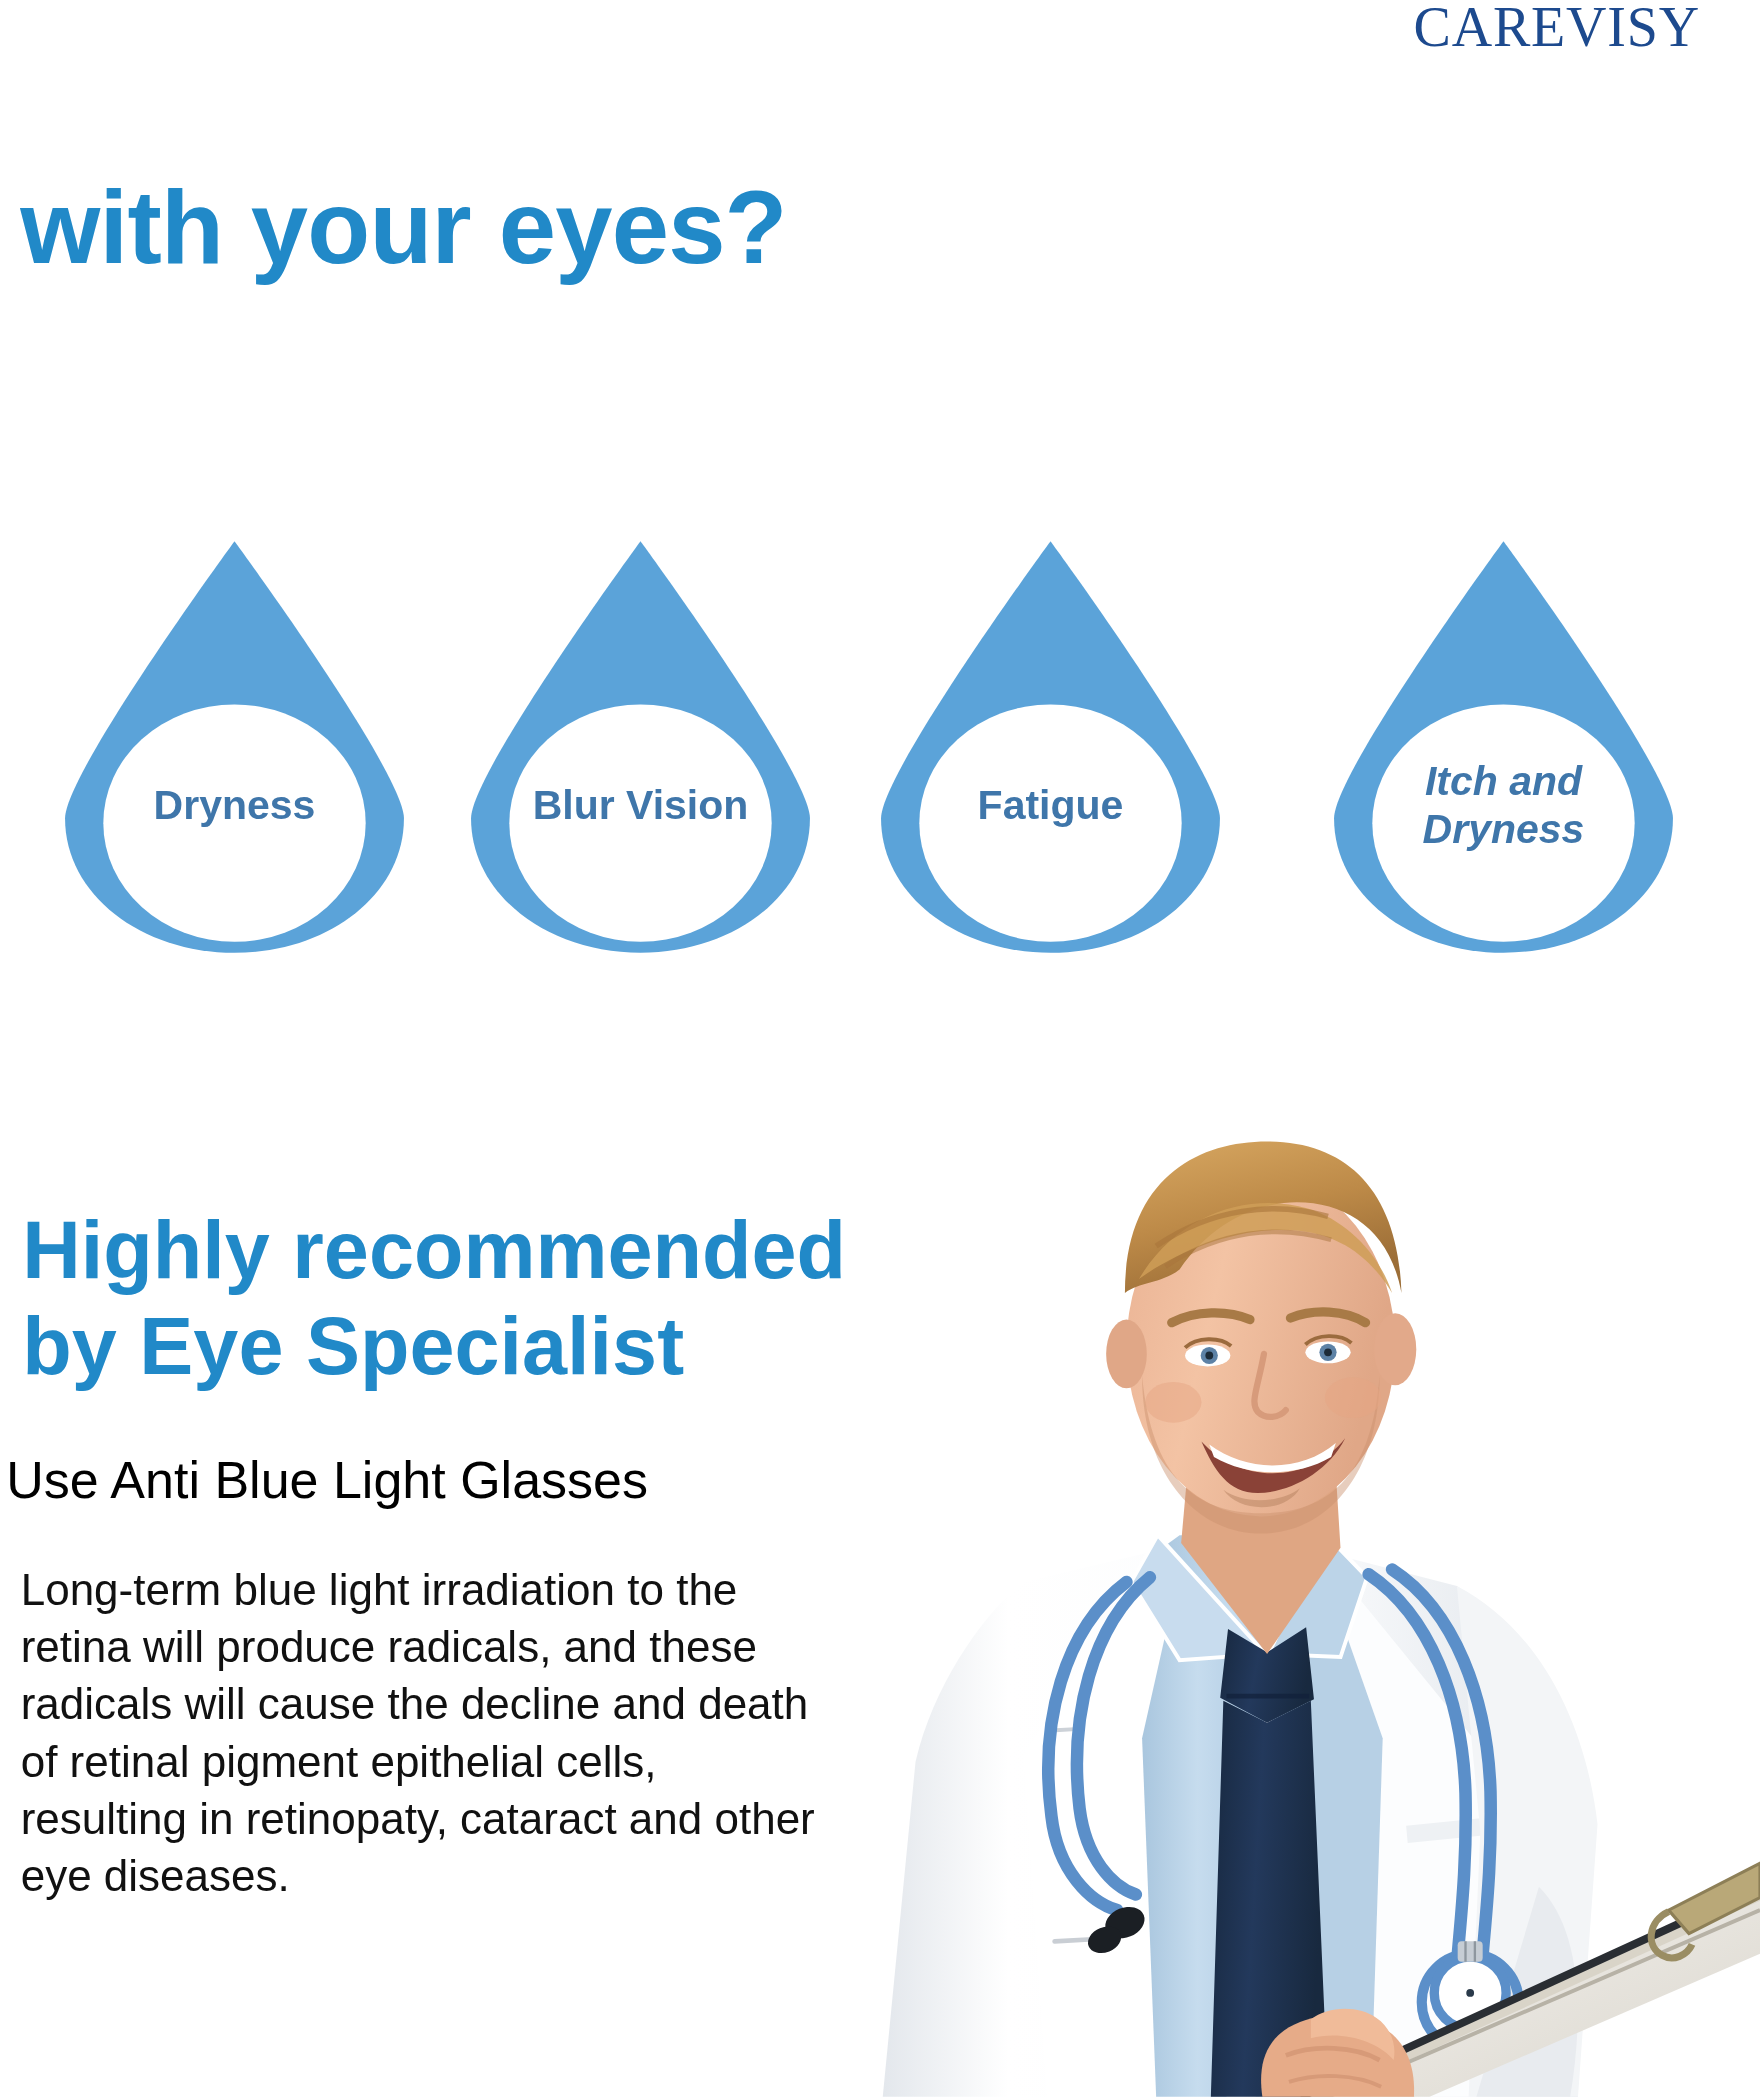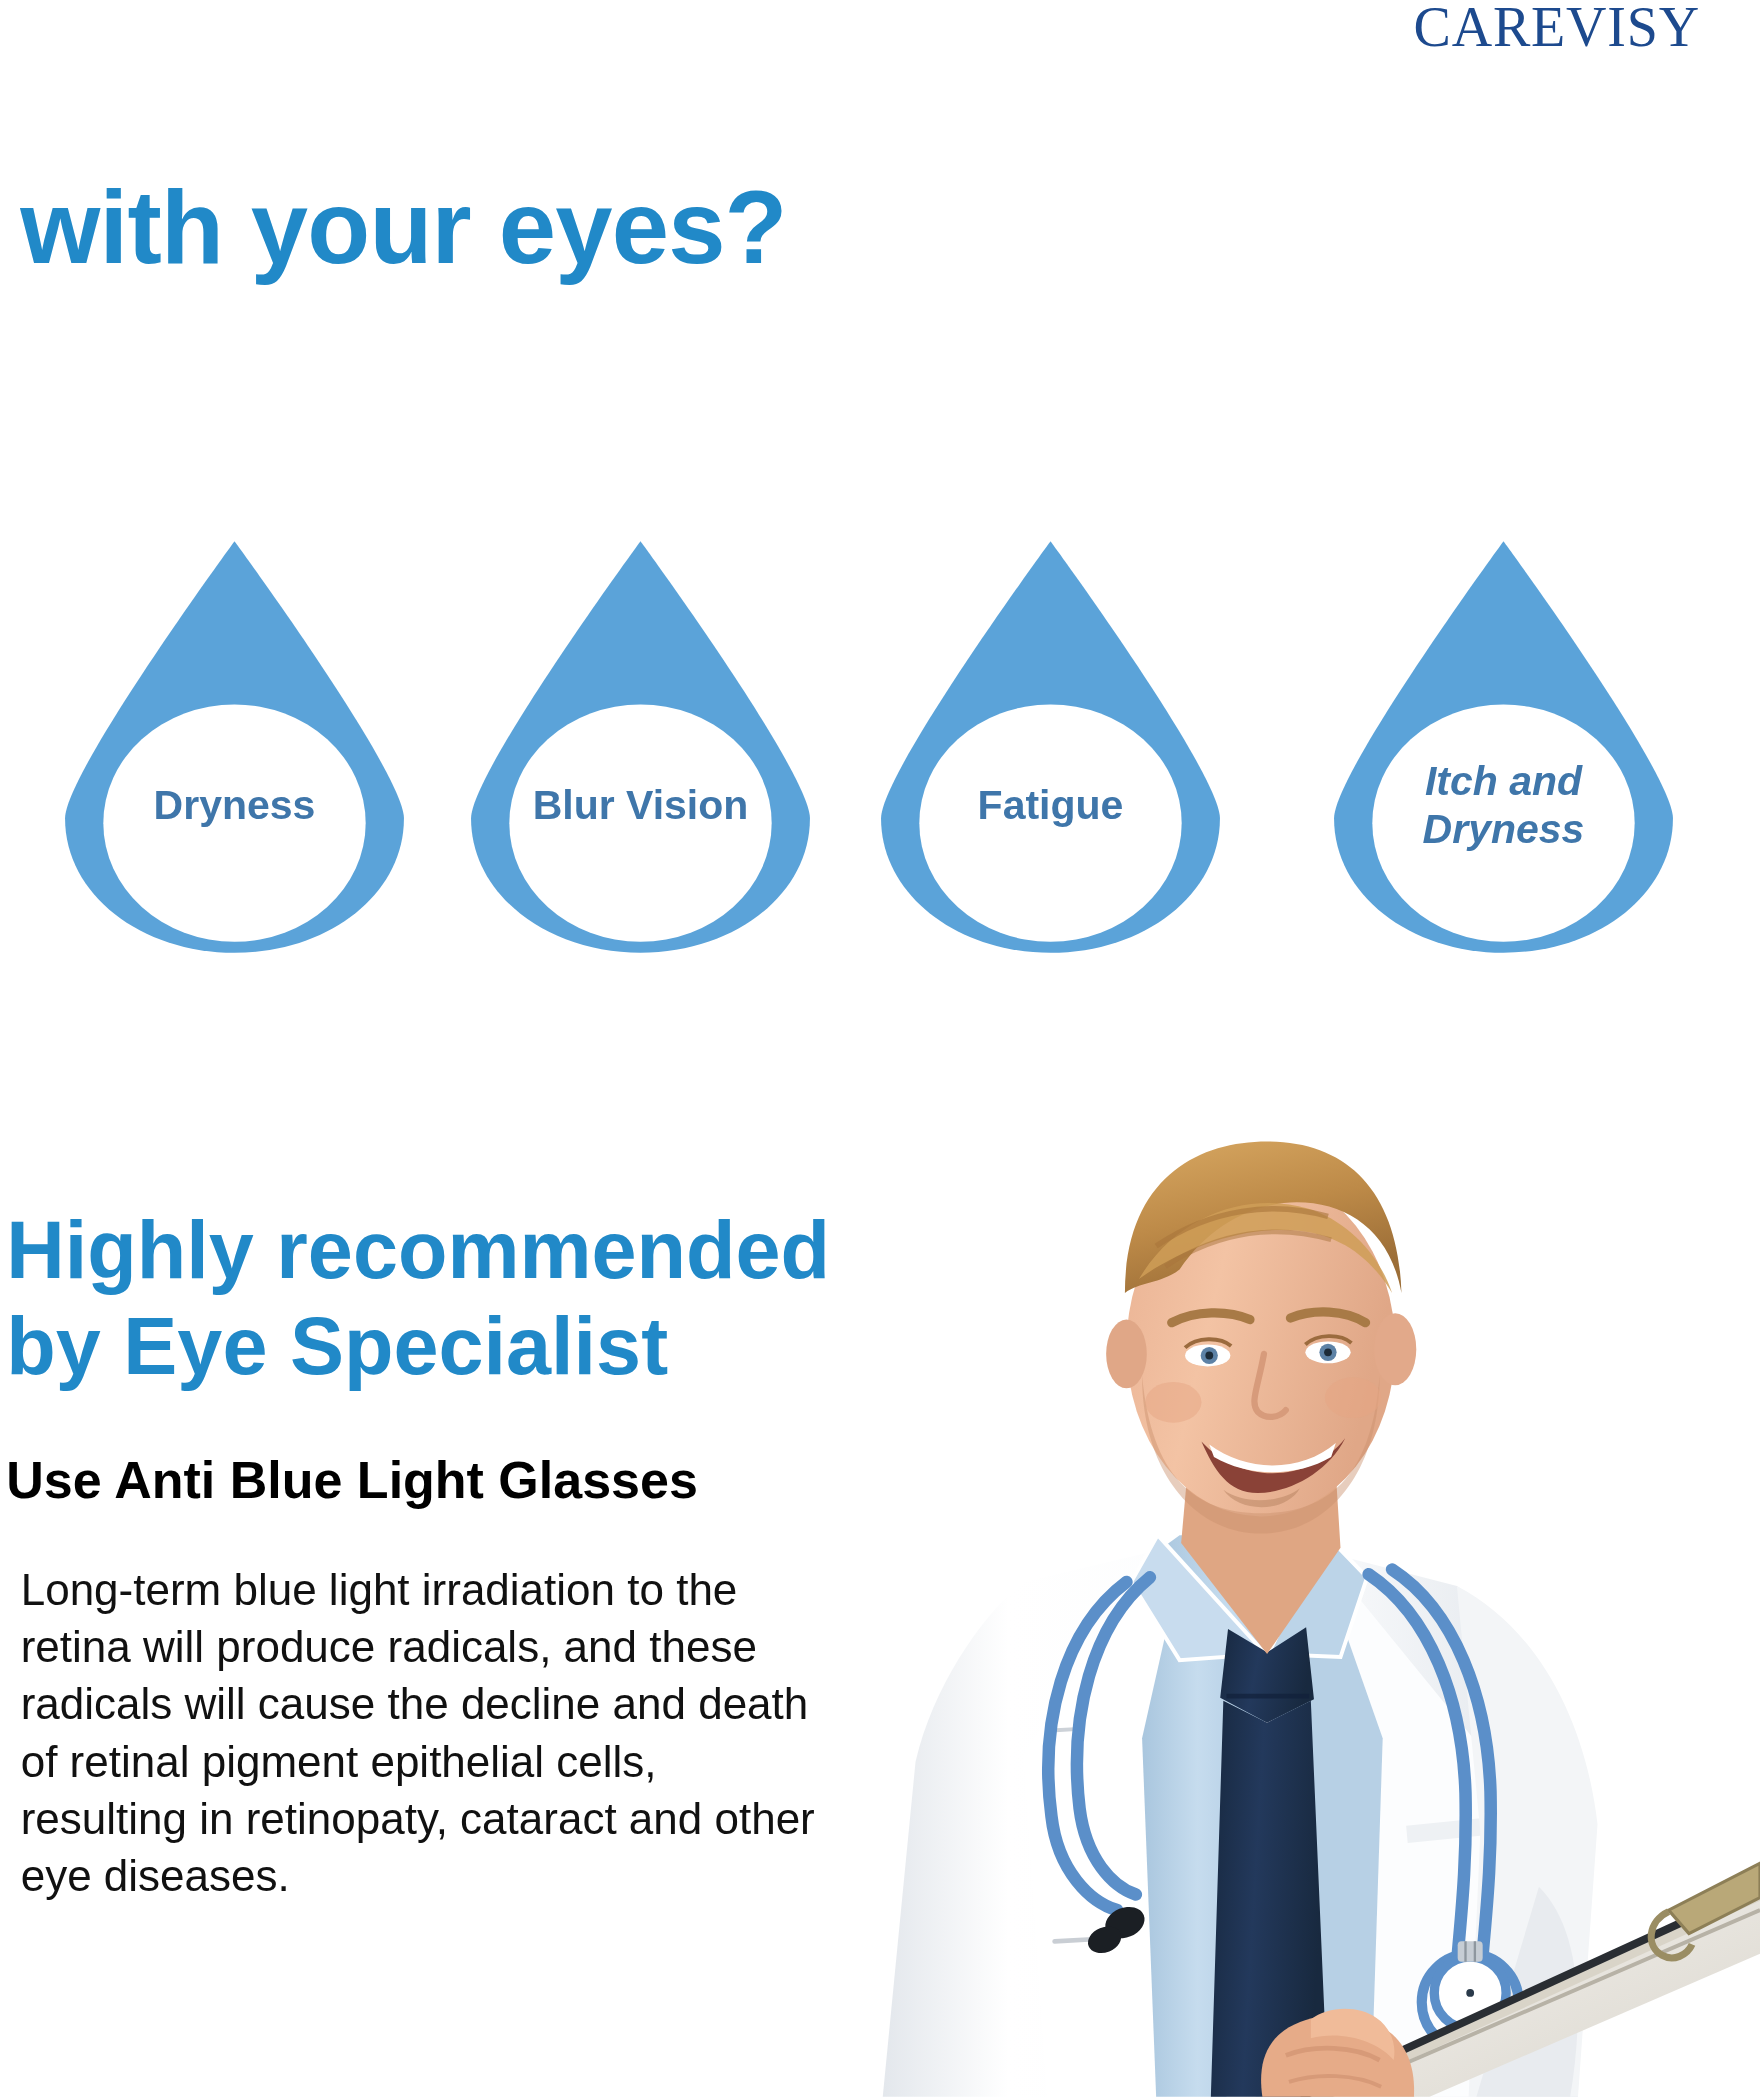--- a/index.html
+++ b/index.html
@@ -54,25 +54,25 @@
   }
   .droplet-label.two-line{ padding-top:116px; }
 
   
   #recommend-heading{
     position:absolute; left:6.3px; top:1203px;
     width:875px;
     font-size:81px; font-weight:bold;
     line-height:1.18; color:#2189c8;
   }
-  #recommend-heading .ln{ display:block; white-space:nowrap; }
+  #recommend-heading .ln{ display:block; white-space:nowrap;margin-left:16px; }
 
   #subheading{
     position:absolute; left:6.3px; top:1450px;
-    font-size:52px; font-weight:bold; color:#000000;
+    font-size:52px; font-weight:normal; color:#000000;
     white-space:nowrap;
   }
 
   #body-copy{
     position:absolute; left:4.7px; top:1561px;
     width:805px;
     font-size:44px; line-height:1.30;
     color:#111111; font-weight:400;margin-left:16px;
   }
 

